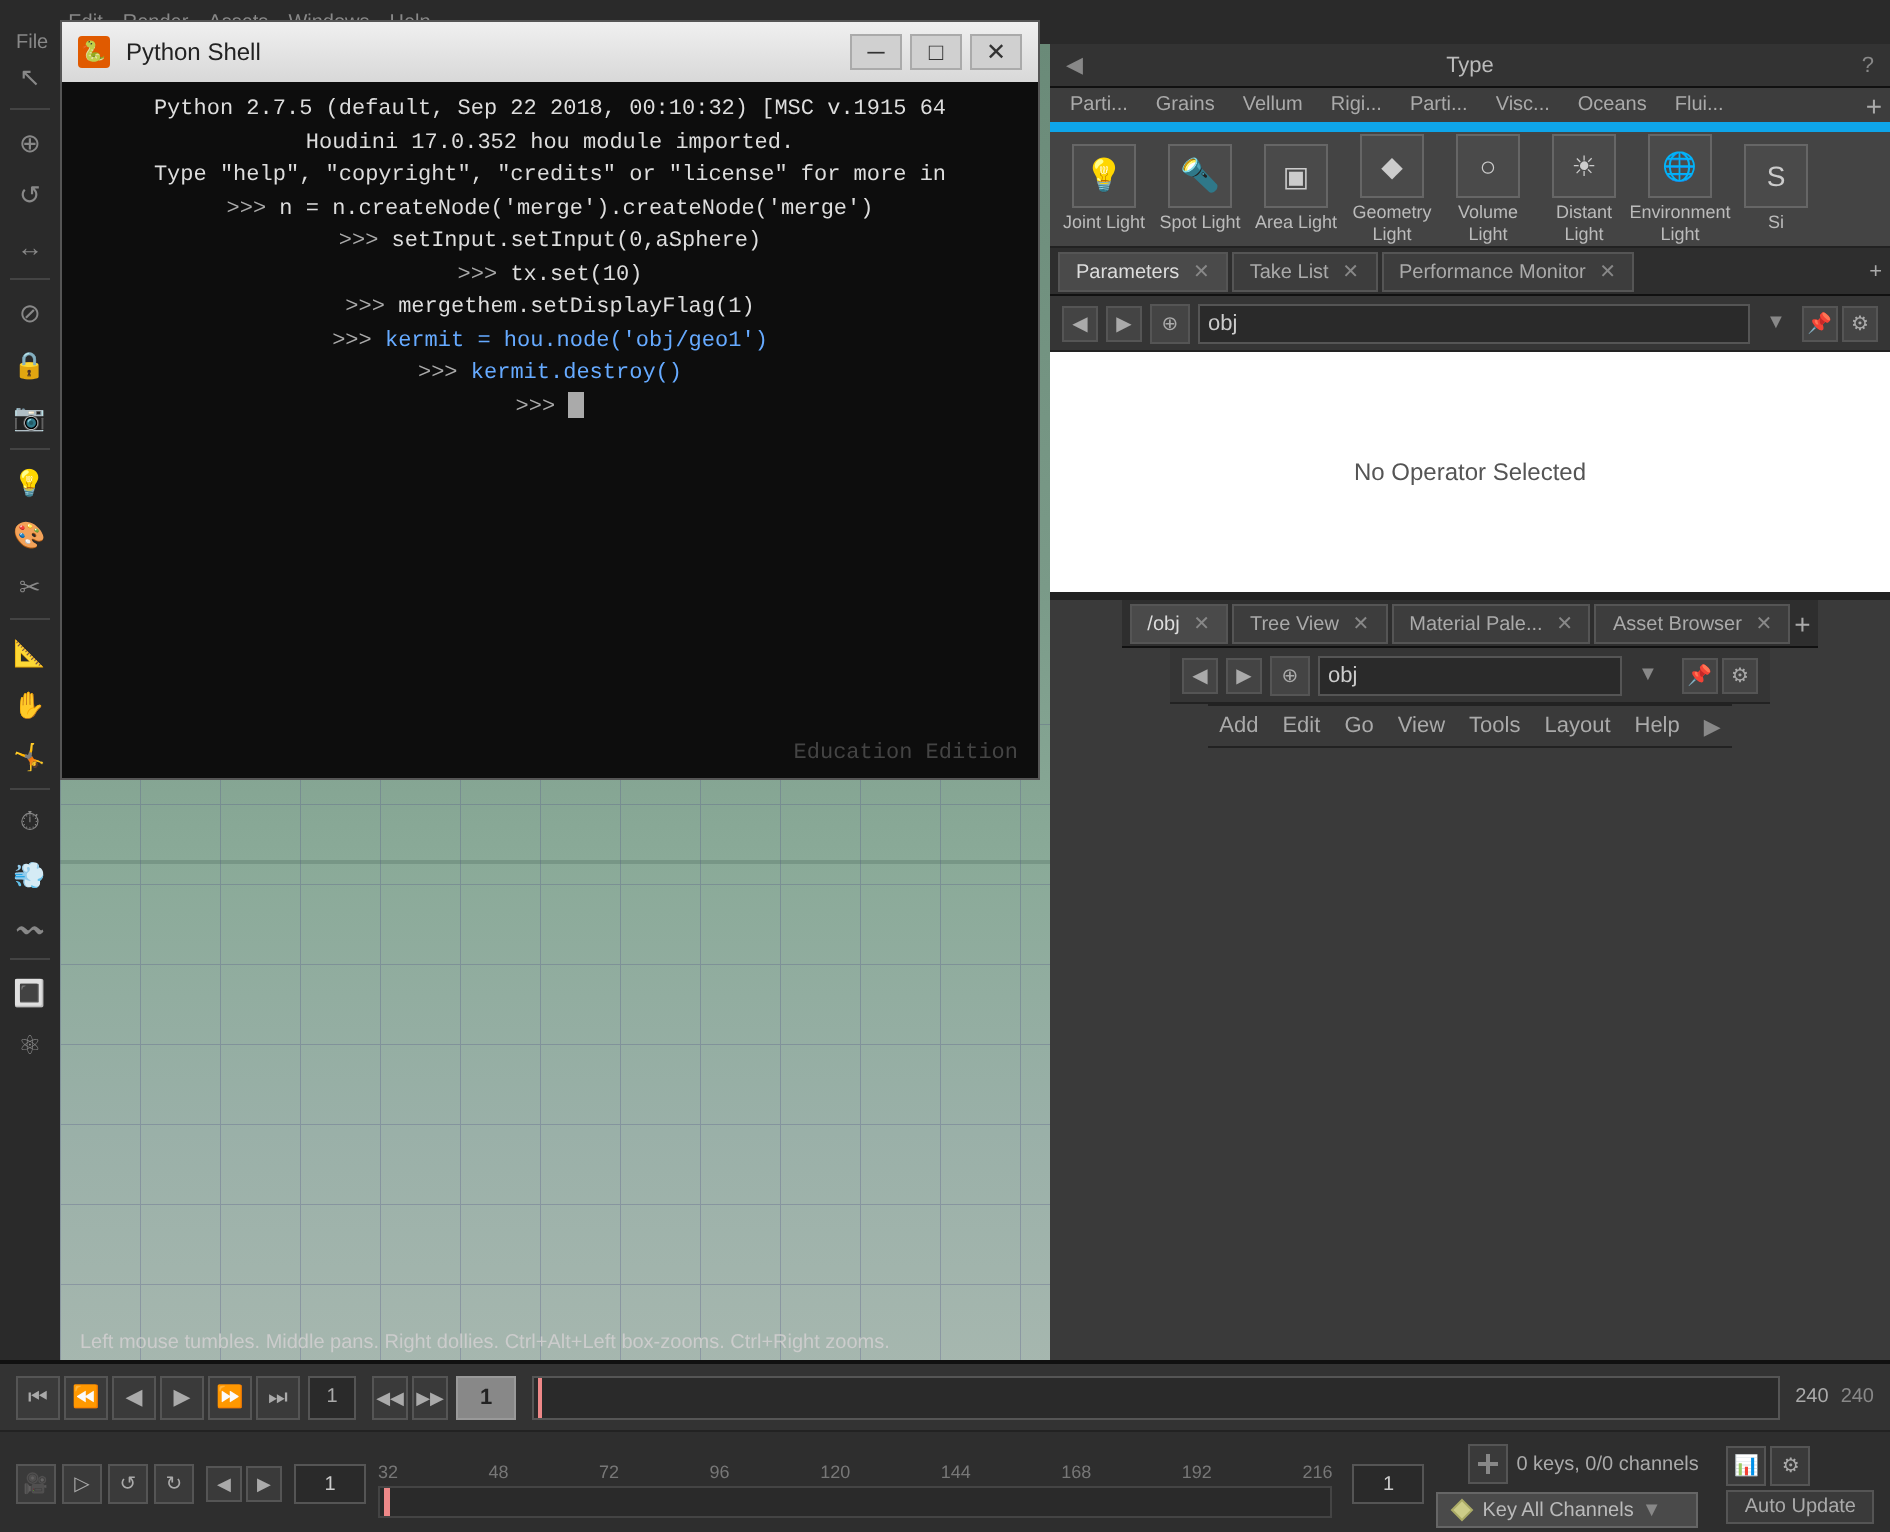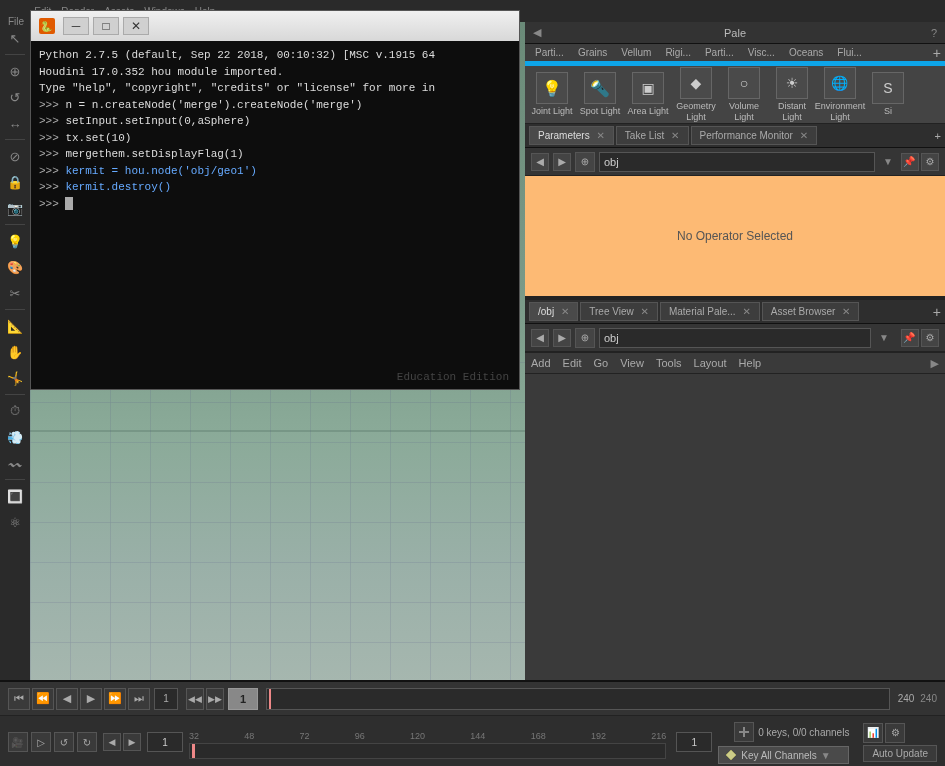--- a/index.html
+++ b/index.html
@@ -50,20 +50,21 @@
     }
     .shell-btn.close { background: #d0d0d0; }
     .shell-content {
       flex: 1;
       background: #0d0d0d;
       color: #ddd;
       font-family: 'Courier New', monospace;
       font-size: 11px;
       padding: 6px 8px;
       overflow: hidden;
+      text-align: center;
     }
     .shell-content .line { line-height: 1.5; }
     .shell-content .prompt { color: #aaa; }
     .shell-content .code { color: #ddd; }
     .shell-content .highlight { color: #6af; }
     .shell-content .edu-watermark {
       position: absolute;
       bottom: 6px; right: 10px;
       color: #444; font-size: 11px;
     }
@@ -134,21 +135,21 @@
       border: 1px solid #555;
       cursor: pointer;
     }
     .panel-tab.active { background: #4a4a4a; color: #ddd; }
     .panel-tab-close { color: #888; font-size: 10px; margin-left: 4px; cursor: pointer; }
     .panel-tab-add { color: #aaa; margin-left: auto; cursor: pointer; }
 
     
     .parameters-panel {
       height: 180px;
-      background: #fdba74;
+      background: #ffffff;
       display: flex; flex-direction: column;
     }
     .params-toolbar {
       height: 28px;
       background: #353535;
       display: flex; align-items: center;
       padding: 0 6px; gap: 4px;
       border-bottom: 1px solid #222;
     }
     .params-nav-btn {
@@ -166,21 +167,21 @@
       padding: 0 4px;
     }
 
     
     .splitter { height: 4px; background: #222; }
 
     
     .network-panel {
       flex: 1;
       background: #3a3a3a;
-      display: flex; flex-direction: column;
+      display: flex; flex-direction: column; align-items: center;
     }
     .network-tabs-bar {
       height: 24px;
       background: #2e2e2e;
       display: flex; align-items: center;
       padding: 0 4px; gap: 2px;
       border-bottom: 1px solid #111;
     }
     .net-tab {
       font-size: 10px; color: #aaa;
@@ -265,20 +266,21 @@
     ::-webkit-scrollbar { width: 6px; height: 6px; }
     ::-webkit-scrollbar-track { background: #222; }
     ::-webkit-scrollbar-thumb { background: #555; }
   </style>
 </head>
 <body>
 
 <div class="python-shell">
   <div class="shell-titlebar">
     <div class="shell-icon">🐍</div>
+    <span class="shell-title">Python Shell</span>
     <div class="shell-controls">
       <div class="shell-btn">─</div>
       <div class="shell-btn">□</div>
       <div class="shell-btn close">✕</div>
     </div>
   </div>
   <div class="shell-content" style="position:relative;">
     <div class="line"><span class="code">Python 2.7.5 (default, Sep 22 2018, 00:10:32) [MSC v.1915 64</span></div>
     <div class="line"><span class="code">Houdini 17.0.352 hou module imported.</span></div>
     <div class="line"><span class="code">Type "help", "copyright", "credits" or "license" for more in</span></div>
@@ -352,30 +354,31 @@
         <line x1="30" y1="30" x2="30" y2="10" stroke="#4f4" stroke-width="2"></line>
         <line x1="30" y1="30" x2="16" y2="44" stroke="#77f" stroke-width="2"></line>
         <polygon points="50,30 46,28 46,32" fill="#f44"></polygon>
         <polygon points="30,10 28,14 32,14" fill="#4f4"></polygon>
       </svg>
     </div>
 
     <div style="position:absolute;top:44%;left:36%;width:40px;height:18px;background:radial-gradient(circle at 40% 40%,#e88,#a33);border-radius:50%;opacity:0.6;"></div>
 
     <div class="viewport-status">
+      <div>Left mouse tumbles. Middle pans. Right dollies. Ctrl+Alt+Left box-zooms. Ctrl+Right zooms.</div>
       <div>Spacebar-Ctrl-Left tilts. Hold L for alternate tumble, dolly, and zoom.</div>
     </div>
     <div class="viewport-edu">Education Edition</div>
   </div>
 
   <div class="right-panel">
 
     <div style="height:22px;background:#333;display:flex;align-items:center;justify-content:center;border-bottom:1px solid #111;position:relative;">
       <span style="color:#888;font-size:11px;position:absolute;left:8px;cursor:pointer;">◀</span>
-      <span style="color:#bbb;font-size:11px;">Pale</span>
+      <span style="color:#bbb;font-size:11px;">Type</span>
       <span style="color:#888;font-size:11px;position:absolute;right:8px;cursor:pointer;">?</span>
     </div>
 
     <div class="shelf-tabs">
       <span class="shelf-tab">Parti...</span>
       <span class="shelf-tab">Grains</span>
       <span class="shelf-tab">Vellum</span>
       <span class="shelf-tab">Rigi...</span>
       <span class="shelf-tab">Parti...</span>
       <span class="shelf-tab">Visc...</span>

